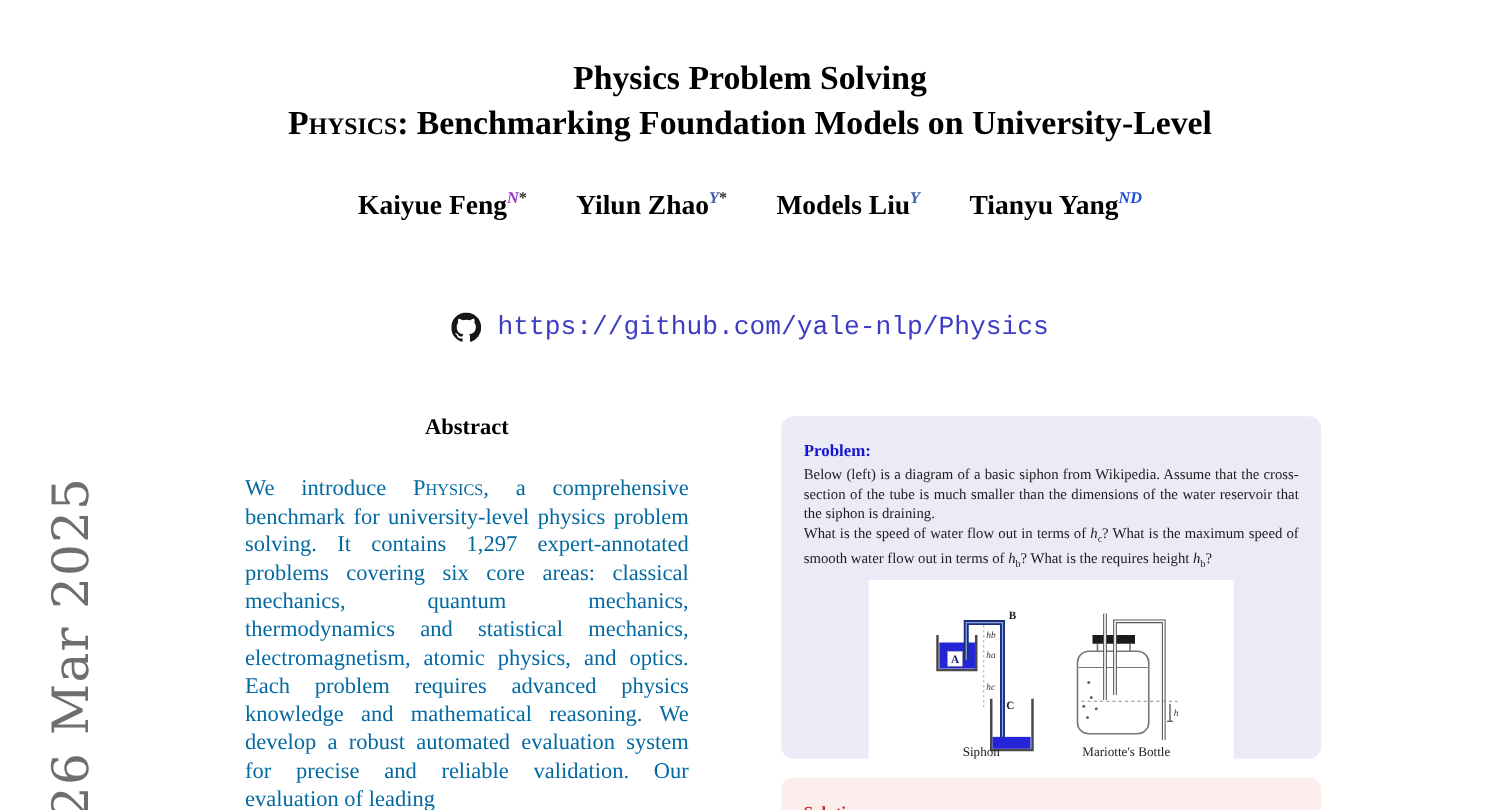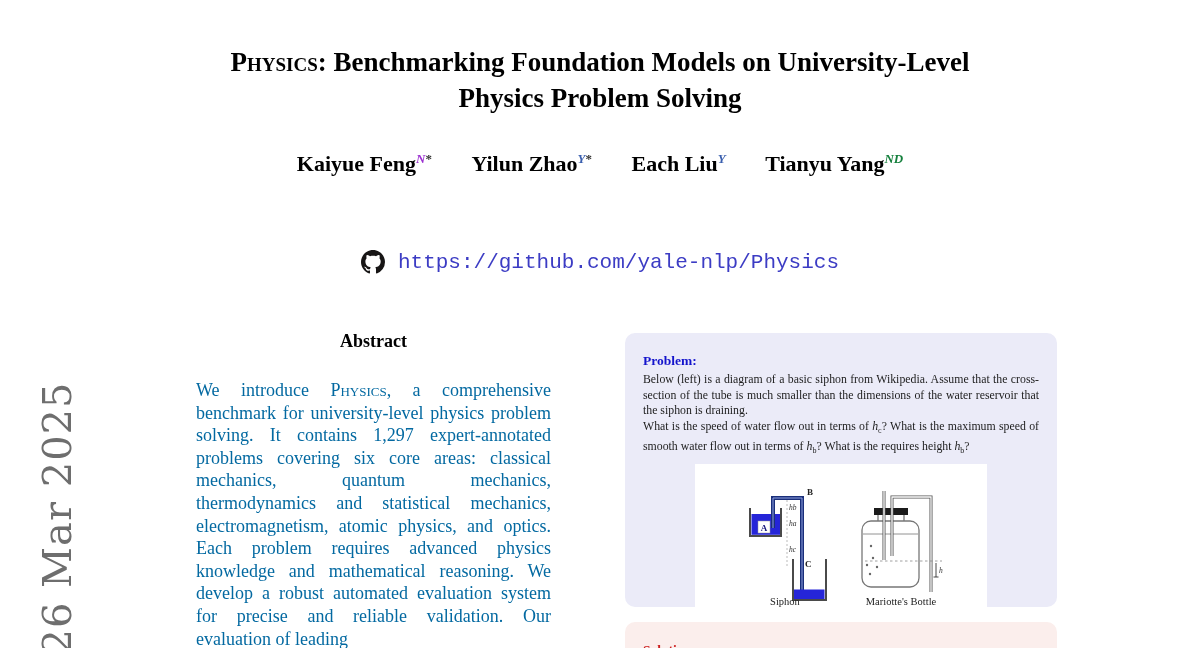--- a/index.html
+++ b/index.html
@@ -17,21 +17,21 @@
   
   .title { position:absolute; top:44px; left:0; width:1200px; text-align:center;
            font-weight:bold; font-size:27px; line-height:36px; color:#000; }
   .sc { font-variant:small-caps; }
   
   .authors { position:absolute; top:143px; left:0; width:1200px; text-align:center;
              font-weight:bold; font-size:22px; line-height:31px; color:#000; }
   .author { margin:0 17px; white-space:nowrap; }
   .authors sup, .affils sup { font-size:13px; font-style:italic; font-weight:bold; }
   .affils sup { font-weight:normal; }
-  .sup-y { color:#3a5fae; } .sup-n { color:#9b2fd0; } .sup-nd { color:#15803d; }
+  .sup-y { color:#3a5fae; } .sup-n { color:#9b2fd0; } .sup-nd { color:#1d4ed8; }
   .sup-mark { color:#333333; font-style:normal; }
   
   .affils { position:absolute; top:211px; left:0; width:1200px; text-align:center;
             font-size:21px; color:#000; }
   .affil { margin:0 21px; white-space:nowrap; }
   
   .github-row { position:absolute; top:250px; left:0; width:1200px;
                 display:flex; align-items:center; justify-content:center; gap:13px; }
   .github-row a { font-family:"Liberation Mono", monospace; font-size:21px;
                   color:#3c3cc4; text-decoration:none; }
@@ -56,29 +56,29 @@
   .fig-svg text { font-family:"Liberation Serif", serif; }
 </style>
 </head>
 <body>
 
 <div class="page">
 
   <div class="watermark">26 Mar 2025</div>
 
   <div class="title">
+    <div>Physics Problem Solving</div>
     <div><span class="sc">Physics</span><span>: Benchmarking Foundation Models on University-Level</span></div>
-    <div>Physics Problem Solving</div>
   </div>
 
   <div class="authors">
     <div>
       <span class="author"><span>Kaiyue Feng</span><sup><span class="sup-n">N</span><span class="sup-mark">*</span></sup></span>
       <span class="author"><span>Yilun Zhao</span><sup><span class="sup-y">Y</span><span class="sup-mark">*</span></sup></span>
-      <span class="author"><span>Each Liu</span><sup><span class="sup-y">Y</span></sup></span>
+      <span class="author"><span>Models Liu</span><sup><span class="sup-y">Y</span></sup></span>
       <span class="author"><span>Tianyu Yang</span><sup><span class="sup-nd">ND</span></sup></span>
     </div>
   </div>
 
 
   <div class="github-row">
     <svg class="octocat" viewBox="0 0 16 16" aria-hidden="true">
       <path fill="#171515" fill-rule="evenodd" d="M8 0C3.58 0 0 3.58 0 8c0 3.54 2.29 6.53 5.47 7.59.4.07.55-.17.55-.38 0-.19-.01-.82-.01-1.49-2.01.37-2.53-.49-2.69-.94-.09-.23-.48-.94-.82-1.13-.28-.15-.68-.52-.01-.53.63-.01 1.08.58 1.23.82.72 1.21 1.87.87 2.33.66.07-.52.28-.87.51-1.07-1.78-.2-3.64-.89-3.64-3.95 0-.87.31-1.59.82-2.15-.08-.2-.36-1.02.08-2.12 0 0 .67-.21 2.2.82.64-.18 1.32-.27 2-.27.68 0 1.36.09 2 .27 1.53-1.04 2.2-.82 2.2-.82.44 1.1.16 1.92.08 2.12.51.56.82 1.27.82 2.15 0 3.07-1.87 3.75-3.65 3.95.29.25.54.73.54 1.48 0 1.07-.01 1.93-.01 2.2 0 .21.15.46.55.38A8.012 8.012 0 0 0 16 8c0-4.42-3.58-8-8-8z"></path>
     </svg>
     <a href="#">https://github.com/yale-nlp/Physics</a>

